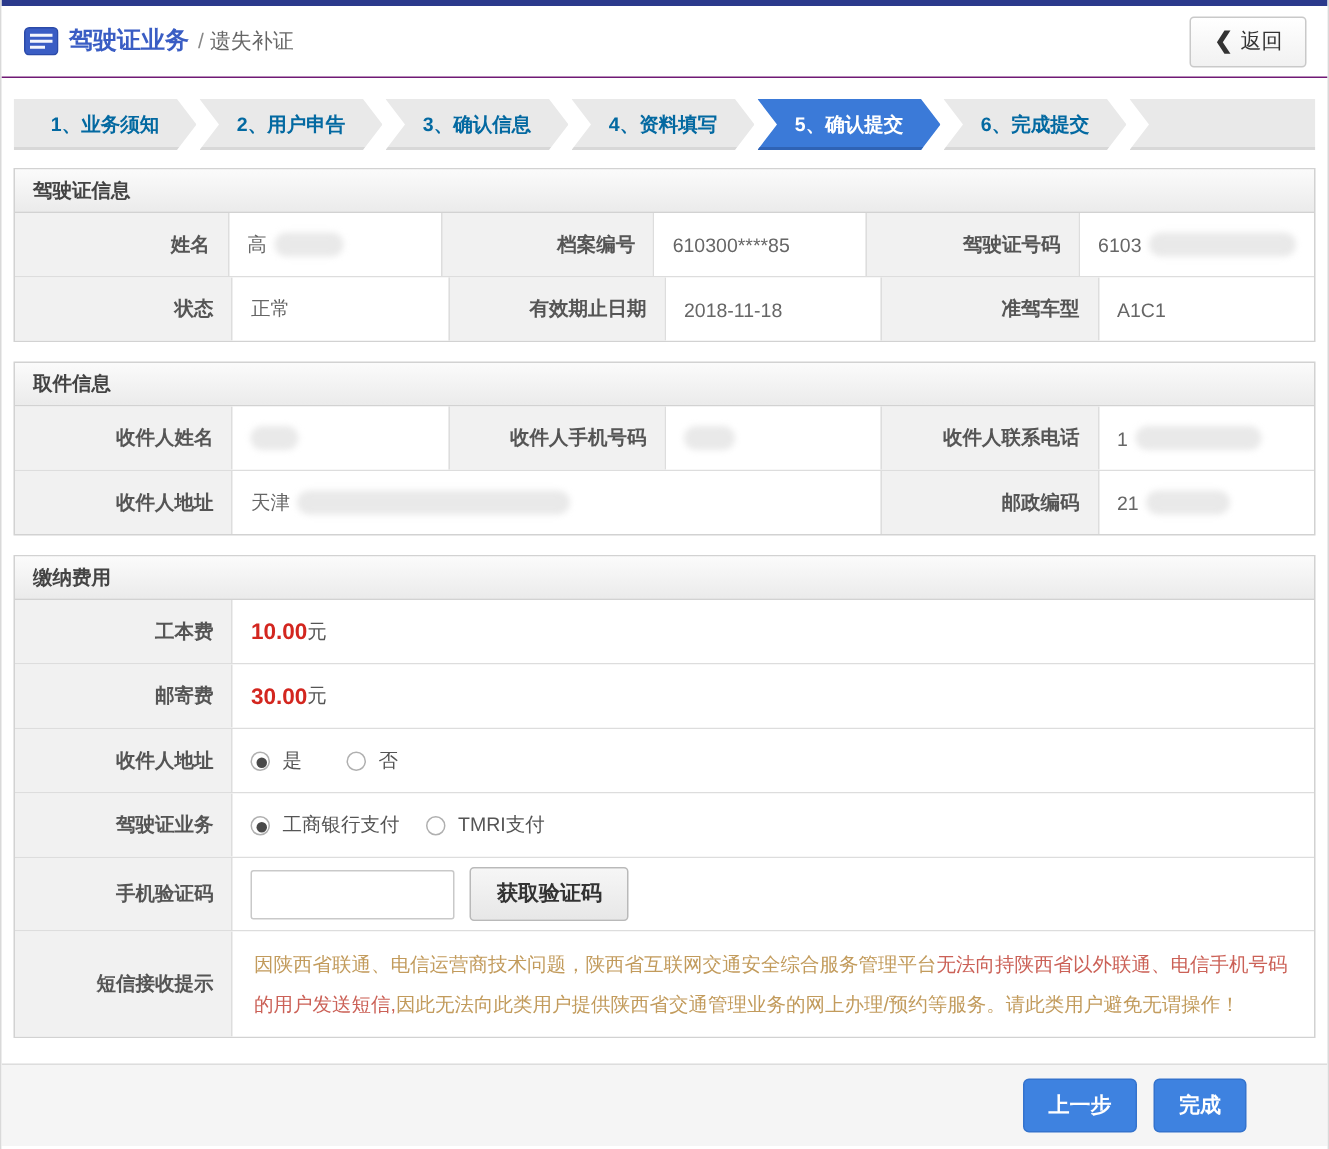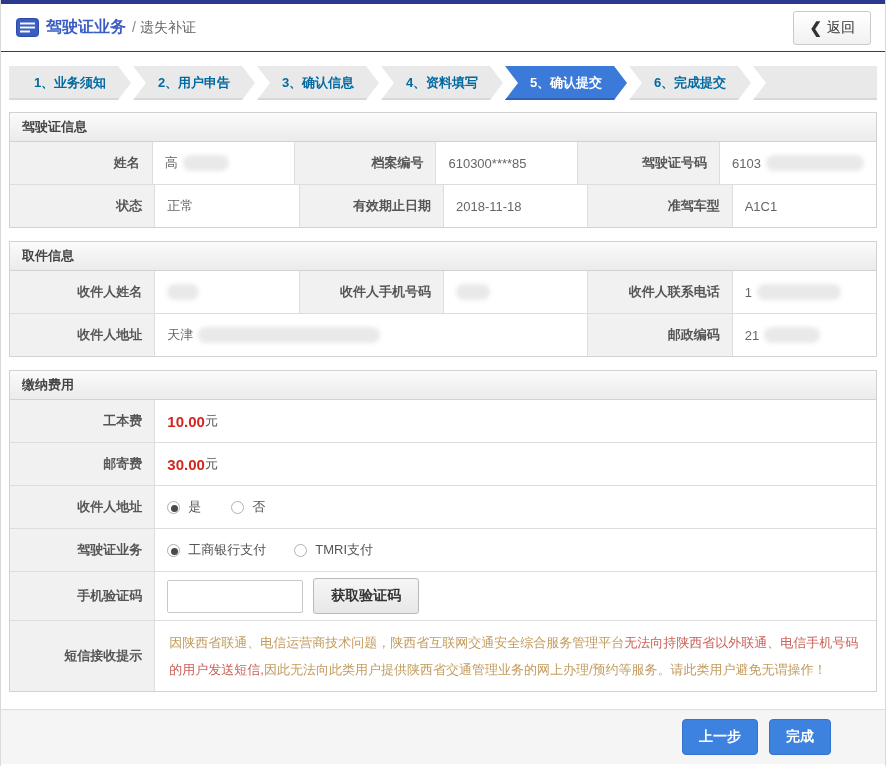--- a/index.html
+++ b/index.html
@@ -206,21 +206,21 @@
         <span class="radio-opt">
             <span class="radio-dot"></span>
             <span>否</span>
           </span>
       </div>
     </div>
   </div>
   <div class="prow">
     <div class="cell lab">驾驶证业务</div>
     <div class="cell val">
-      <div class="radio-group" style="gap:28px">
+      <div class="radio-group" style="gap:18px">
         <span class="radio-opt on">
             <span class="radio-dot"></span>
             <span>工商银行支付</span>
           </span>
         <span class="radio-opt">
             <span class="radio-dot"></span>
             <span>TMRI支付</span>
           </span>
       </div>
     </div>

